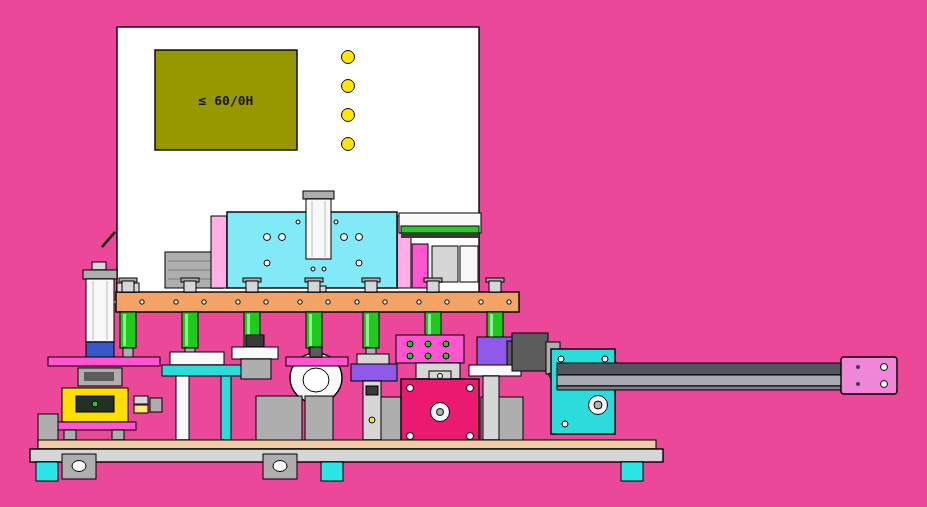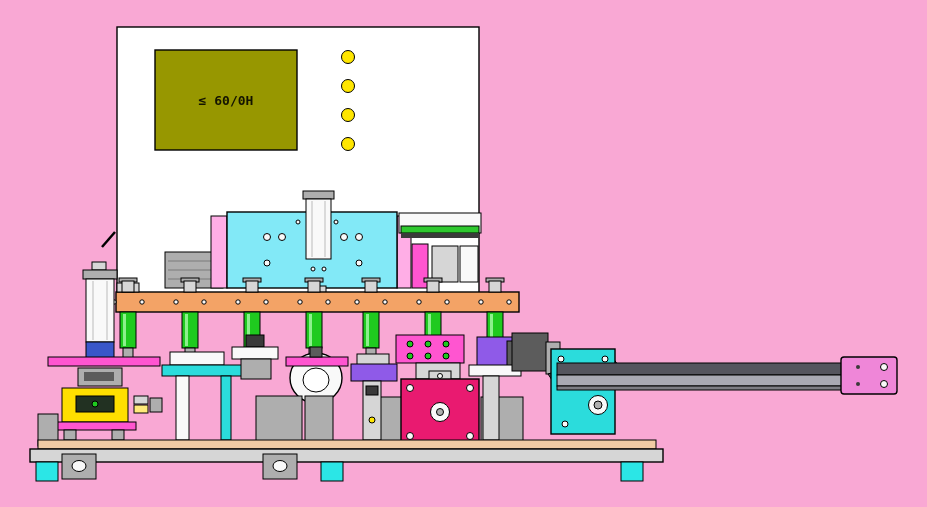--- a/index.html
+++ b/index.html
@@ -1,16 +1,16 @@
 <!DOCTYPE html>
 <html style="--screen_olive: #979700; --indicator_yellow: #ffe600; --base_tan: #f0cba4; --metal_light: #d6d6d6; --metal_mid: #aeaeae; --metal_dark: #5c5c5c; --foot_cyan: #2be6e6; --rail_salmon: #f3a366; --press_cyan: #82e9f7; --side_pink: #ffaee6; --cylinder_green: #1fca1f; --plate_magenta: #ff55d0; --die_crimson: #e91a70; --fixture_violet: #8f5ae8; --table_cyan: #2bdcdc; --arm_dark: #55555e; --arm_light: #a9a9b3; --end_pink: #ef86d8; --block_yellow: #ffdf00; --label_blue: #3a57c9; --stripe_green: #2ec82e;"><head>
 <meta charset="utf-8">
 <style>
   html,body{margin:0;padding:0;background:#ffffff;font-family:"DejaVu Sans",sans-serif;}
-  .stage{position:relative;width:927px;height:507px;background:#f9a8d4;overflow:hidden;}
+  .stage{position:relative;width:927px;height:507px;background:#ec4899;overflow:hidden;}
   .stage svg{position:absolute;left:0;top:0;}
   .s{stroke:#000;stroke-width:1;}
   .s2{stroke:#000;stroke-width:1.4;}
   .ns{stroke:none;}
   .f-panel{fill:#ffffff;}
   .f-white{fill:#f9f9f9;}
   .f-ml{fill:var(--metal_light,#d6d6d6);}
   .f-mm{fill:var(--metal_mid,#aeaeae);}
   .f-md{fill:var(--metal_dark,#5c5c5c);}
   .f-dk{fill:#3a3a3a;}

